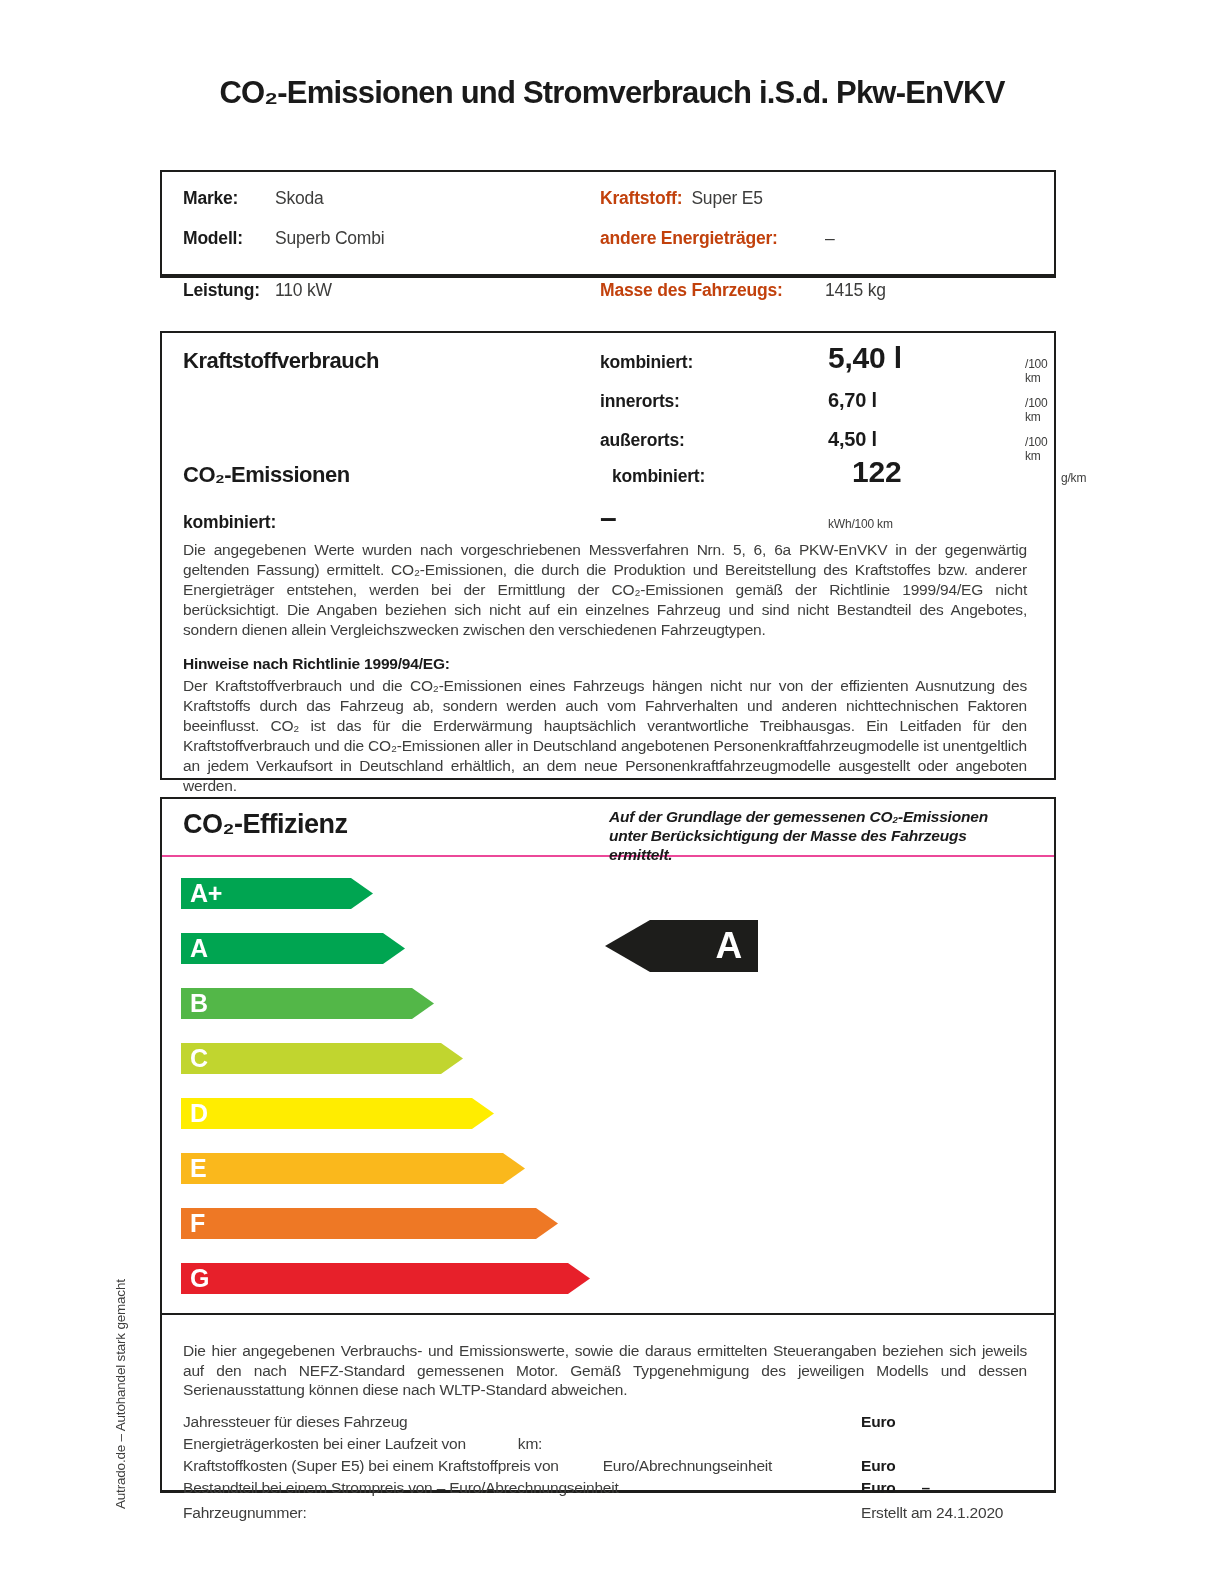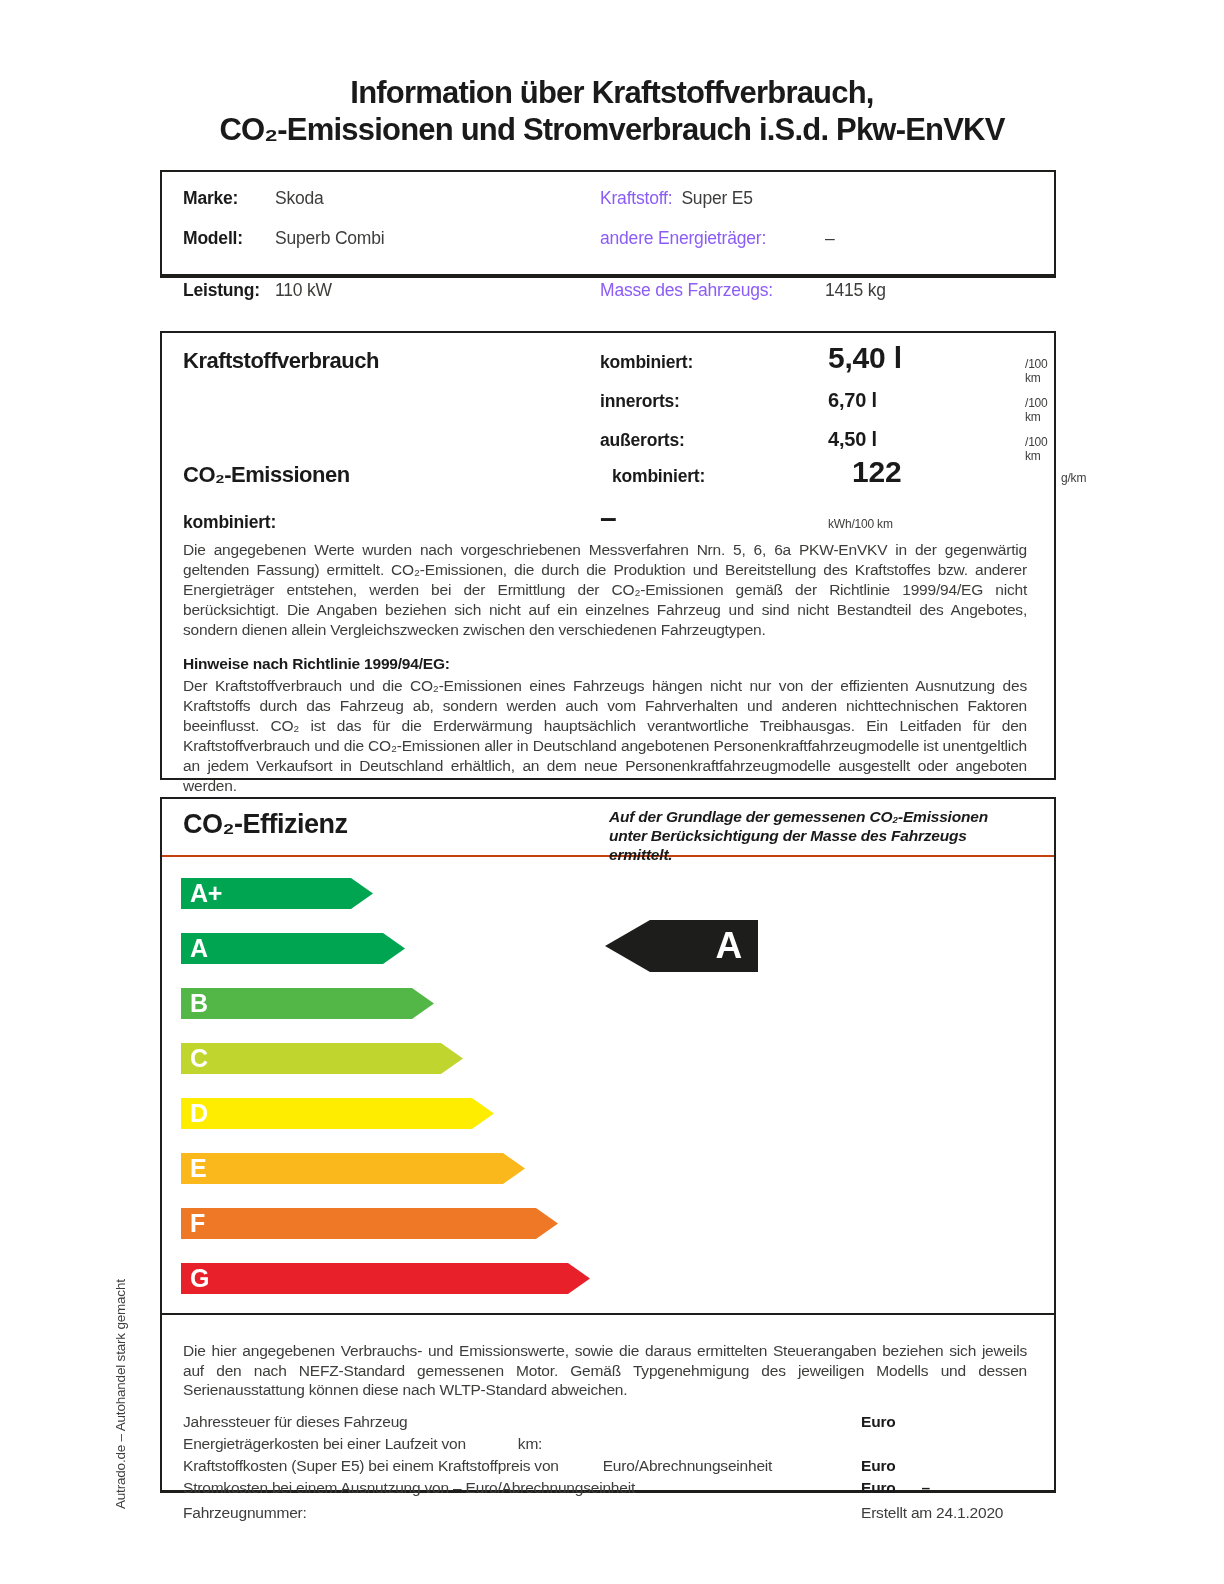--- a/index.html
+++ b/index.html
@@ -10,39 +10,39 @@
   .box{position:absolute;left:160px;width:896px;border:2px solid #1d1d1b;box-sizing:border-box;background:#fff;}
   .box1{top:170px;height:108px;border-bottom-width:4px;}
   .box2{top:331px;height:449px;}
   .box3{top:797px;height:696px;border-bottom-width:3px;}
 
   
   .vrow{position:absolute;left:21px;width:846px;display:flex;font-size:17.5px;}
   .vrow .lab{font-weight:bold;color:#1a1a1a;width:92px;flex:none;}
   .vrow .val{color:#3d3d3c;}
   .vrow .rcol{position:absolute;left:417px;display:flex;}
-  .vrow .rlab{font-weight:normal;color:#8b5cf6;}
+  .vrow .rlab{font-weight:bold;color:#c2410c;}
   .vrow .rlab.wide{width:225px;flex:none;}
   .vrow .rlab.narrow{margin-right:9px;}
 
   
   .crow{position:absolute;left:21px;width:842px;display:grid;
         grid-template-columns:417px 228px 197px 1fr;align-items:baseline;}
   .crow .sec{font-size:22px;font-weight:bold;color:#1a1a1a;letter-spacing:-0.5px;}
   .crow .mode{font-size:17.5px;font-weight:bold;color:#1a1a1a;}
   .crow .val{font-size:20px;font-weight:bold;color:#1a1a1a;}
   .crow .val.big{font-size:30px;}
   .crow .unit{font-size:12px;text-align:left;color:#3d3d3c;}
 
   .para{position:absolute;left:21px;width:844px;font-size:15.5px;line-height:20px;
         text-align:justify;color:#3d3d3c;}
   .subhead{position:absolute;left:21px;font-size:15.5px;font-weight:bold;color:#1a1a1a;}
 
   
-  .effhead{position:absolute;top:0;left:0;right:0;height:56px;border-bottom:2px solid #c2410c;}
+  .effhead{position:absolute;top:0;left:0;right:0;height:56px;border-bottom:2px solid #ec4899;}
   .efftitle{position:absolute;left:21px;top:10px;font-size:27px;font-weight:bold;color:#1a1a1a;letter-spacing:-0.5px;}
   .effnote{position:absolute;left:447px;top:8px;width:420px;font-size:15.5px;line-height:19px;
            font-weight:bold;color:#1a1a1a;font-style:italic;}
   .bar{position:absolute;left:19px;height:31px;
        clip-path:polygon(0 0,calc(100% - 22px) 0,100% 50%,calc(100% - 22px) 100%,0 100%);}
   .bar .bletter{display:block;padding-left:9px;font-size:25px;line-height:30px;font-weight:bold;color:#ffffff;}
   .rating{position:absolute;left:443px;top:121px;width:153px;height:52px;background:#1d1d1b;
           clip-path:polygon(45px 0,100% 0,100% 100%,45px 100%,0 50%);}
   .rating .rletter{display:block;text-align:right;padding-right:16px;font-size:37px;line-height:51px;
           font-weight:bold;color:#ffffff;}
@@ -63,21 +63,20 @@
          transform:rotate(180deg);font-size:13.5px;color:#3d3d3c;white-space:nowrap;}
 </style>
 </head>
 <body>
 
 <div class="page">
 
   <div class="vtext">Autrado.de – Autohandel stark gemacht</div>
 
   <div class="title">
-    <div>Information über Kraftstoffverbrauch,</div>
     <div>CO₂-Emissionen und Stromverbrauch i.S.d. Pkw-EnVKV</div>
   </div>
 
   <div class="box box1">
     <div class="vrow" style="top:16px;">
       <span class="lab">Marke:</span>
       <span class="val">Skoda</span>
       <span class="rcol">
         <span class="rlab narrow">Kraftstoff:</span>
         <span class="val">Super E5</span>
@@ -181,21 +180,21 @@
         <span class="rval">Euro</span>
       </div>
       <div class="frow">
         <span>Energieträgerkosten bei einer Laufzeit von</span><span class="gap1"></span><span>km:</span>
       </div>
       <div class="frow">
         <span>Kraftstoffkosten (Super E5) bei einem Kraftstoffpreis von</span><span class="gap2"></span><span>Euro/Abrechnungseinheit</span>
         <span class="rval">Euro</span>
       </div>
       <div class="frow">
-        <span>Stromkosten bei einem Ausnutzung von – Euro/Abrechnungseinheit</span>
+        <span>Bestandteil bei einem Strompreis von – Euro/Abrechnungseinheit</span>
         <span class="rval"><span>Euro</span><span class="rdash">–</span></span>
       </div>
       <div class="frow last">
         <span>Fahrzeugnummer:</span>
         <span class="rplain">Erstellt am 24.1.2020</span>
       </div>
     </div>
   </div>
 
 </div>

